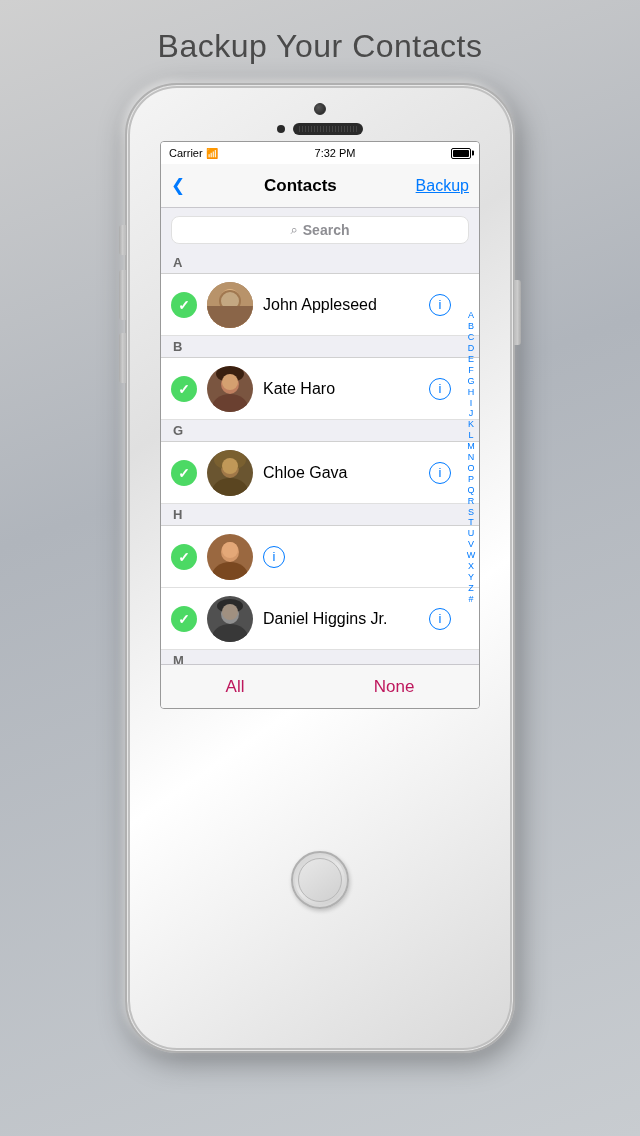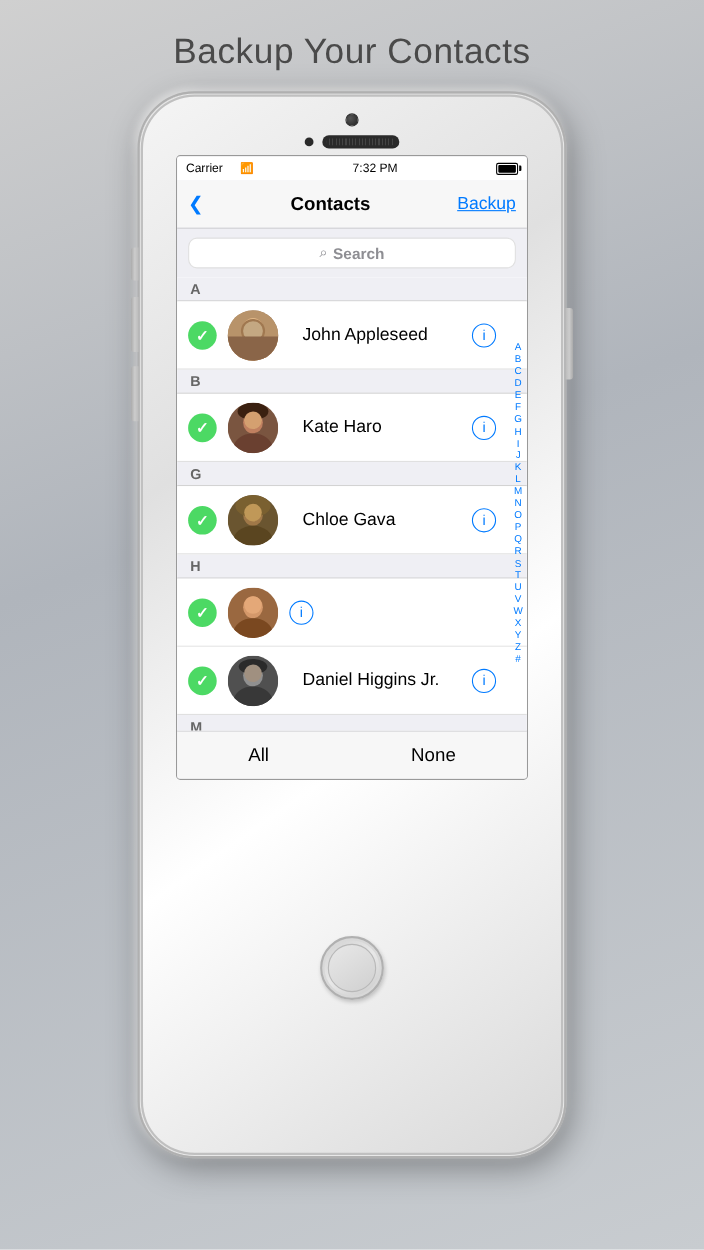--- a/index.html
+++ b/index.html
@@ -156,21 +156,21 @@
       padding: 0 8px;
       font-size: 11px;
       font-weight: 500;
       color: #000;
       flex-shrink: 0;
     }
 
     .status-left {
       display: flex;
       align-items: center;
-      gap: 16px;
+      gap: 4px;
     }
 
     .wifi-icon {
       font-size: 10px;
     }
 
     .status-right {
       display: flex;
       align-items: center;
       gap: 3px;
@@ -335,21 +335,20 @@
       height: 22px;
       background: #8a6548;
       border-radius: 0 0 50% 50%;
     }
 
     .contact-name {
       flex: 1;
       font-size: 16px;
       color: #000;
       font-weight: 400;
-      margin-left: 12px;
     }
 
     .info-btn {
       width: 22px;
       height: 22px;
       border-radius: 50%;
       border: 1.5px solid #007aff;
       color: #007aff;
       display: flex;
       align-items: center;
@@ -387,21 +386,21 @@
       height: 44px;
       background: #f7f7f7;
       border-top: 1px solid #c8c7cc;
       display: flex;
       align-items: center;
       justify-content: space-around;
       flex-shrink: 0;
     }
 
     .toolbar-btn {
-      color: #000000;
+      color: #be185d;
       font-size: 17px;
       font-weight: 400;
     }
 
     
     .phone-bottom {
       flex: 1;
       display: flex;
       flex-direction: column;
       align-items: center;

